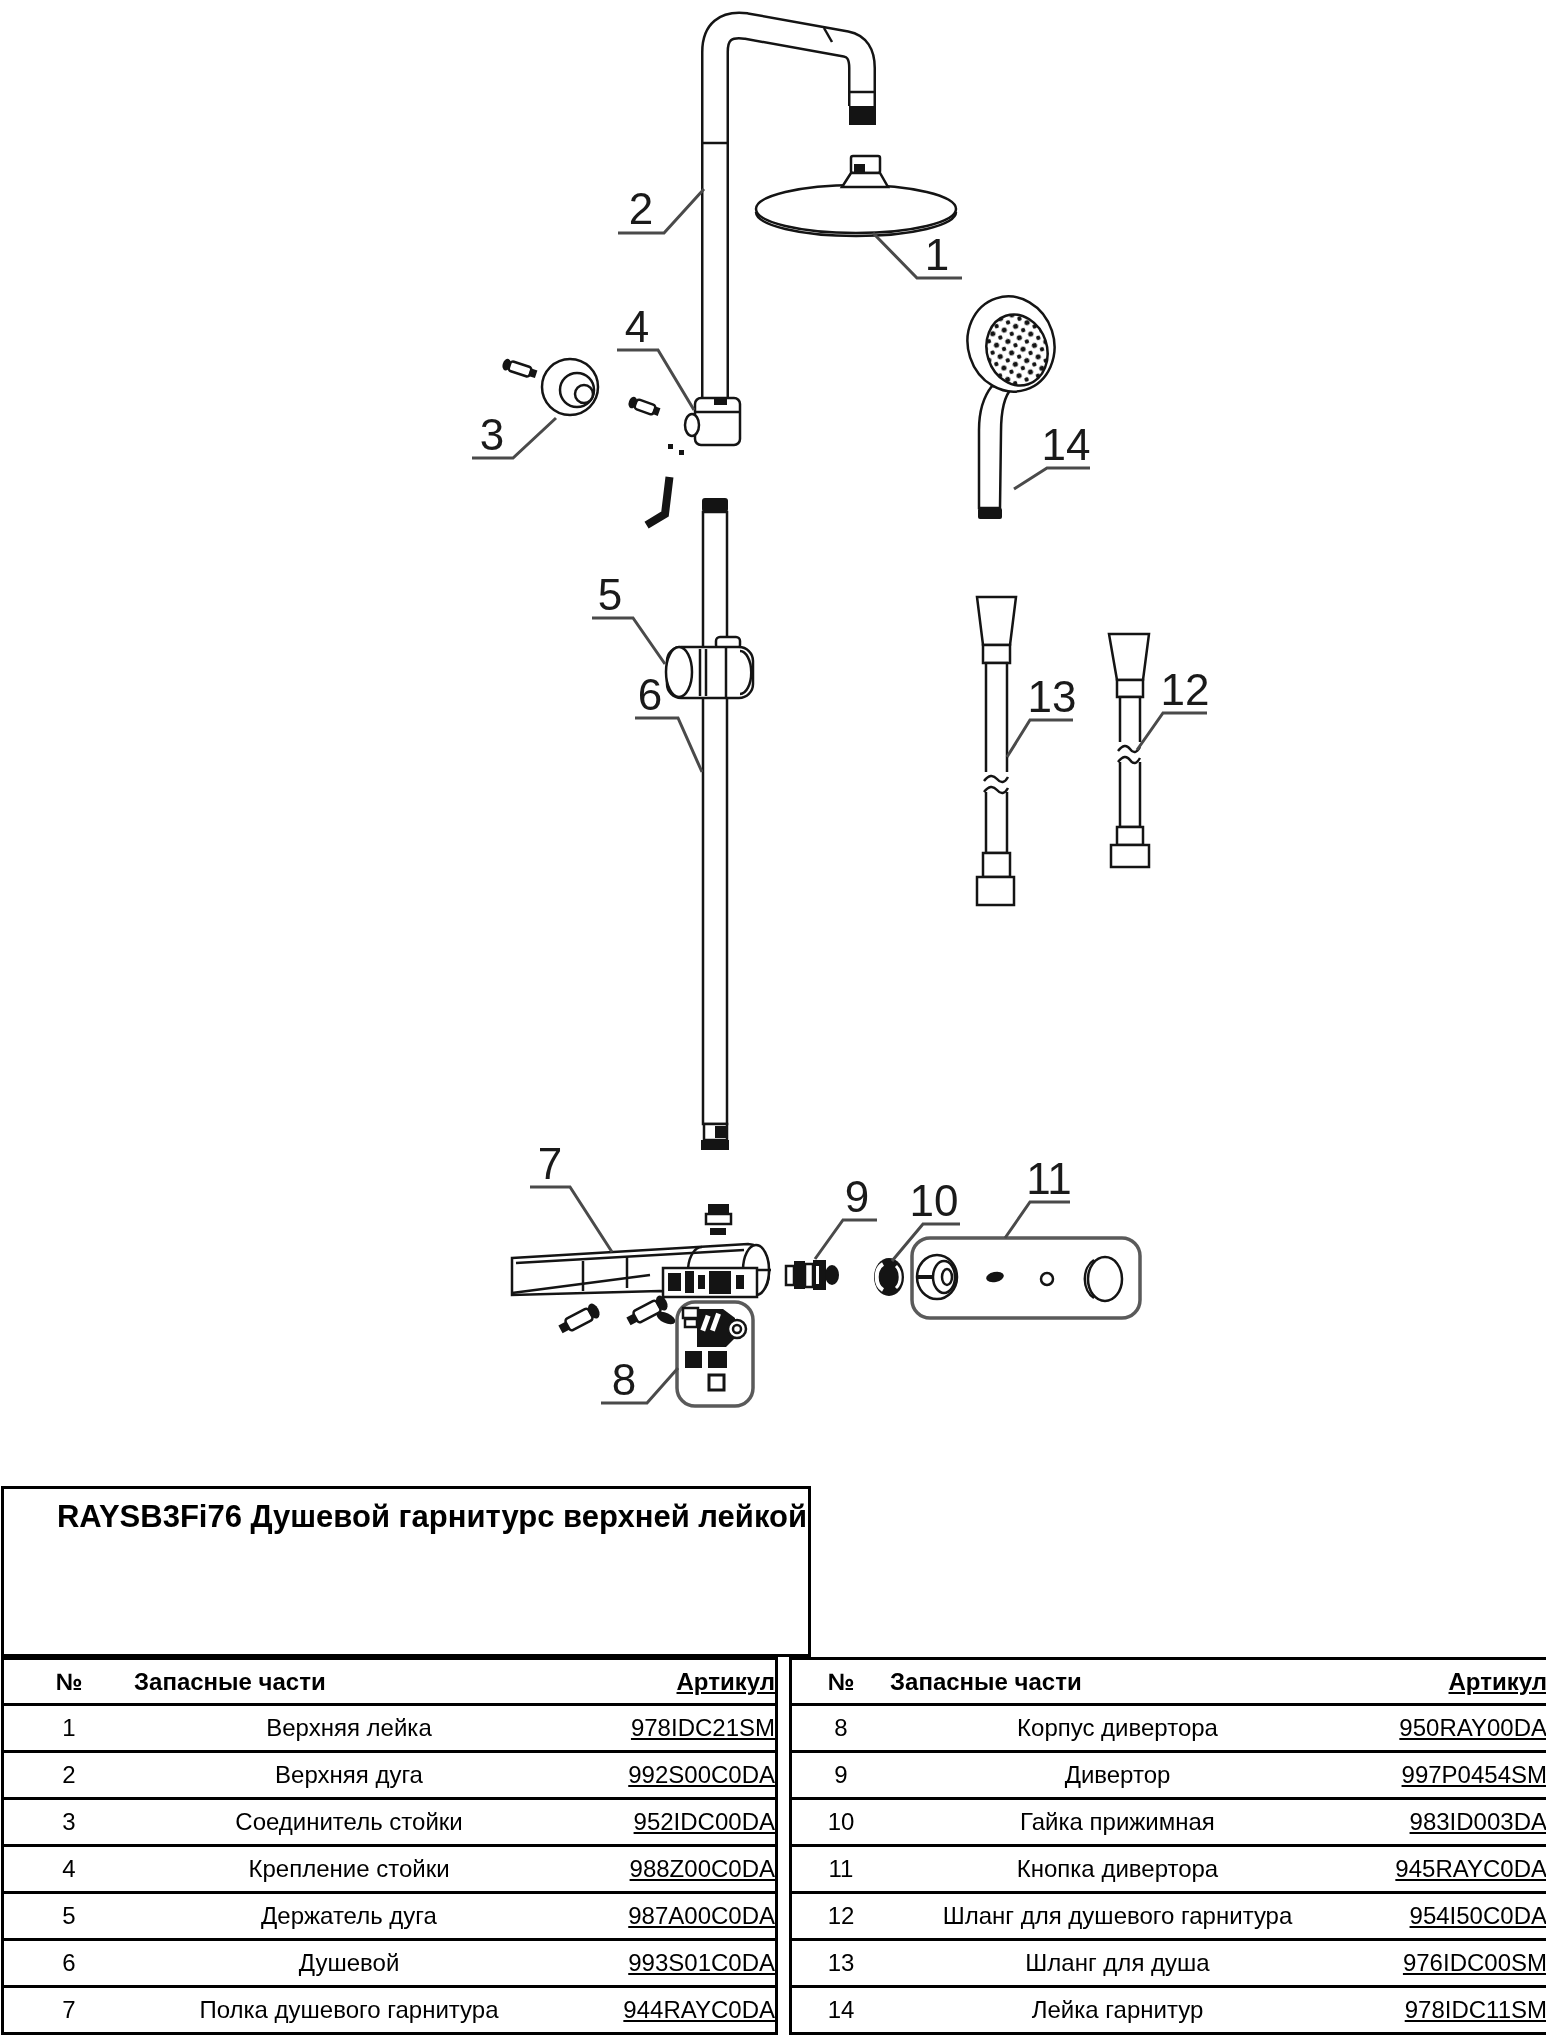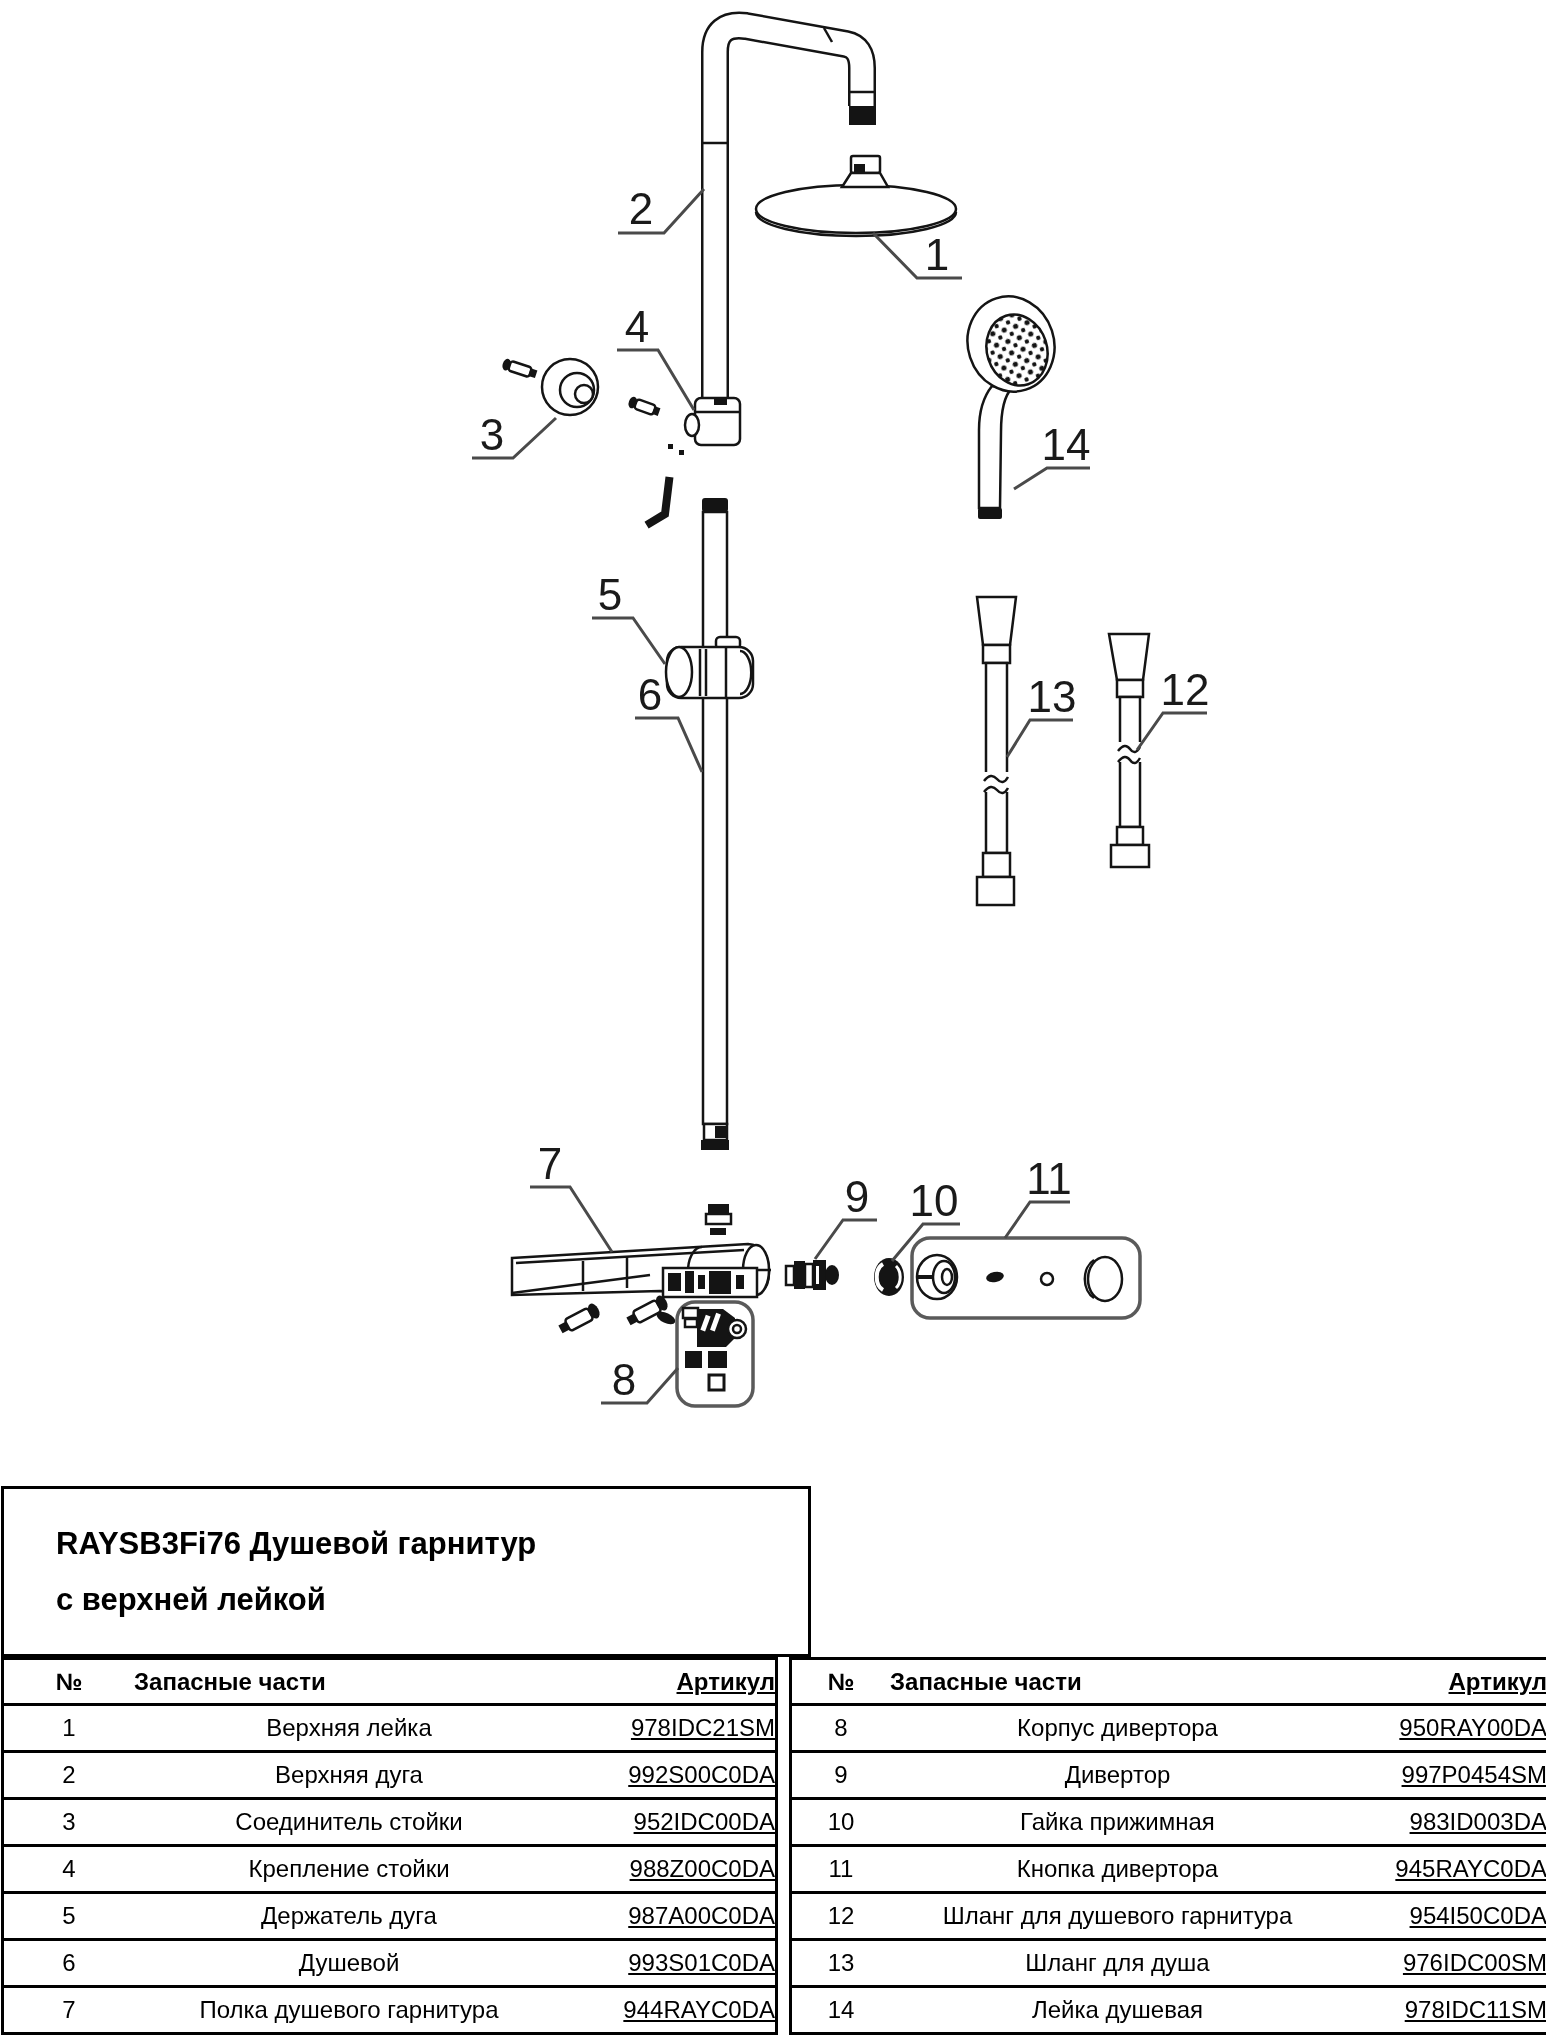--- a/index.html
+++ b/index.html
@@ -4,21 +4,21 @@
 <style>
   html,body{margin:0;padding:0;background:#fff;}
   body{width:1546px;height:2043px;position:relative;font-family:"Liberation Sans",sans-serif;color:#000;}
   .diagram{position:absolute;left:0;top:0;}
   .ln{fill:none;stroke:#141414;stroke-width:2.5;}
   .wh{fill:#fff;stroke:#141414;stroke-width:2.5;}
   .blk{fill:#141414;stroke:none;}
   .ldr{fill:none;stroke:#4a4a4a;stroke-width:3;}
   .num{font-family:"Liberation Sans",sans-serif;font-size:44px;fill:#1a1a1a;text-anchor:middle;}
   .title-box{position:absolute;left:1px;top:1486px;width:752px;height:165px;border:3px solid #000;
-             box-sizing:content-box;display:flex;flex-direction:column;justify-content:center;
+             box-sizing:content-box;display:flex;flex-direction:row;justify-content:center;
              padding-left:52px;font-size:31px;font-weight:bold;line-height:1.8;}
   .ptable{position:absolute;top:1657px;border-collapse:collapse;table-layout:fixed;font-size:24px;}
   .ptable.left{left:1px;width:771px;}
   .ptable.right{left:789px;width:755px;}
   .ptable,.ptable th,.ptable td{border:0;}
   .ptable{border:3px solid #000;}
   .ptable tr{height:47px;}
   .ptable tr.hdr{height:46px;}
   .ptable th,.ptable td{border-top:3px solid #000;padding:0;vertical-align:middle;}
   .ptable tr.hdr th{border-top:0;font-weight:bold;}
@@ -345,17 +345,17 @@
     <td class="c-name">Шланг для душевого гарнитура</td>
     <td class="c-art">954I50C0DA</td>
   </tr>
   <tr>
     <td class="c-num">13</td>
     <td class="c-name">Шланг для душа</td>
     <td class="c-art">976IDC00SM</td>
   </tr>
   <tr>
     <td class="c-num">14</td>
-    <td class="c-name">Лейка душевая</td>
+    <td class="c-name">Лейка гарнитур</td>
     <td class="c-art">978IDC11SM</td>
   </tr>
 </tbody>
   </table>
 
 </body></html>

